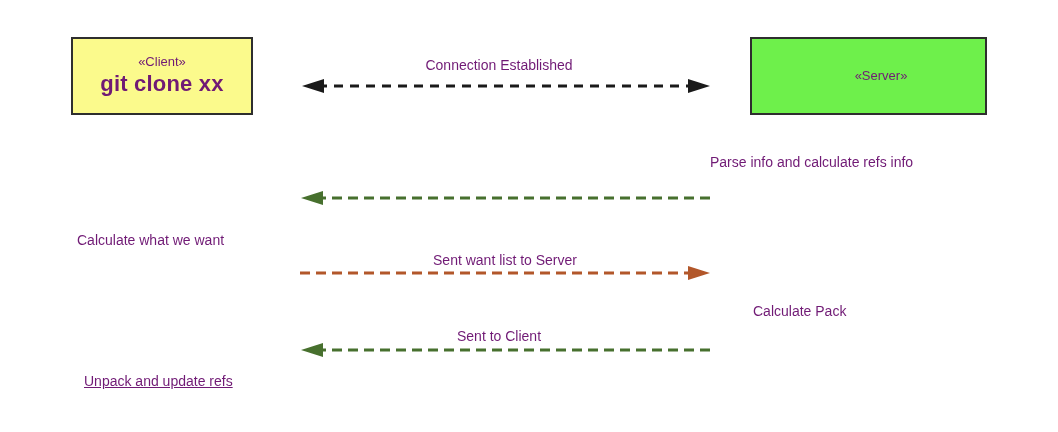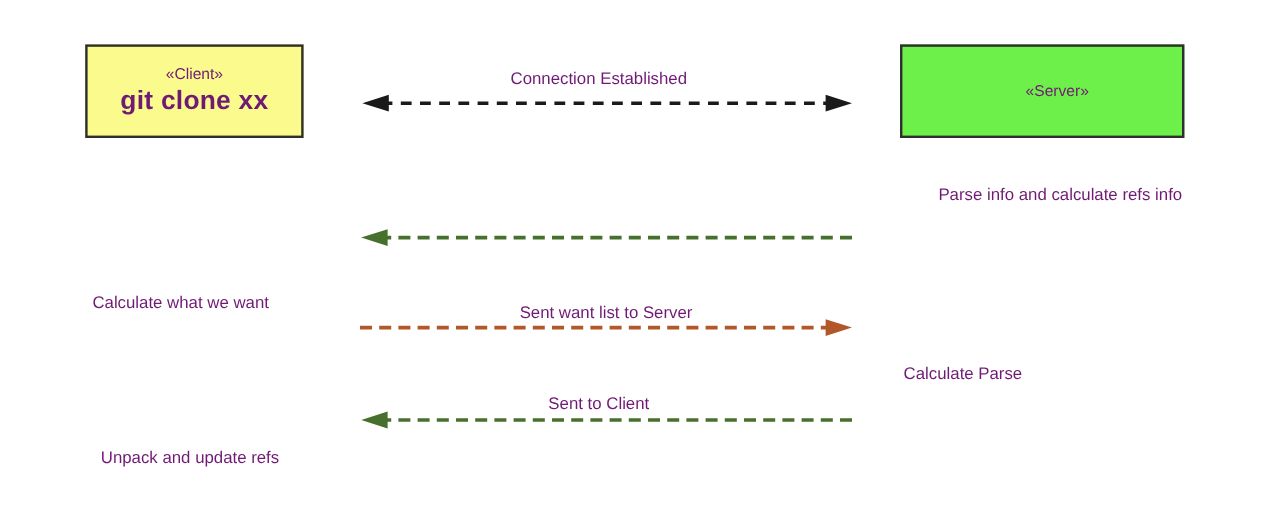--- a/index.html
+++ b/index.html
@@ -39,24 +39,24 @@
   #msg-label-0 { left: 499px; top: 57px; }
   #msg-label-1 { left: 504px; top: 174px; }
   #msg-label-2 { left: 505px; top: 252px; text-align: right; }
   #msg-label-3 { left: 499px; top: 328px; }
 
   .activity-label {
     position: absolute;
     font-size: 14px;
     white-space: nowrap;
   }
-  #activity-0 { left: 782px; top: 154px; }
-  #activity-1 { left: 77px;  top: 244px; }
+  #activity-0 { left: 710px; top: 154px; }
+  #activity-1 { left: 77px;  top: 232px; }
   #activity-2 { left: 753px; top: 303px; }
-  #activity-3 { left: 84px;  top: 373px; }
+  #activity-3 { left: 84px;  top: 373px; text-decoration: underline; }
 </style>
 </head>
 <body>
 
 <div class="canvas">
 
   <div class="lifeline-box" id="client-box" style="background-color: rgb(251, 250, 140);">
     <div class="stereotype">«Client»</div>
     <div class="box-title">git clone xx</div>
   </div>
@@ -88,16 +88,16 @@
       <polygon points="301,350 323,343 323,357" fill="#47702e"></polygon>
     </g>
   </svg>
 
   <div class="msg-label" id="msg-label-0">Connection Established</div>
   <div class="msg-label" id="msg-label-2">Sent want list to Server</div>
   <div class="msg-label" id="msg-label-3">Sent to Client</div>
 
   <div class="activity-label" id="activity-0">Parse info and calculate refs info</div>
   <div class="activity-label" id="activity-1">Calculate what we want</div>
-  <div class="activity-label" id="activity-2">Calculate Parse</div>
+  <div class="activity-label" id="activity-2">Calculate Pack</div>
   <div class="activity-label" id="activity-3">Unpack and update refs</div>
 
 </div>
 
 </body></html>

